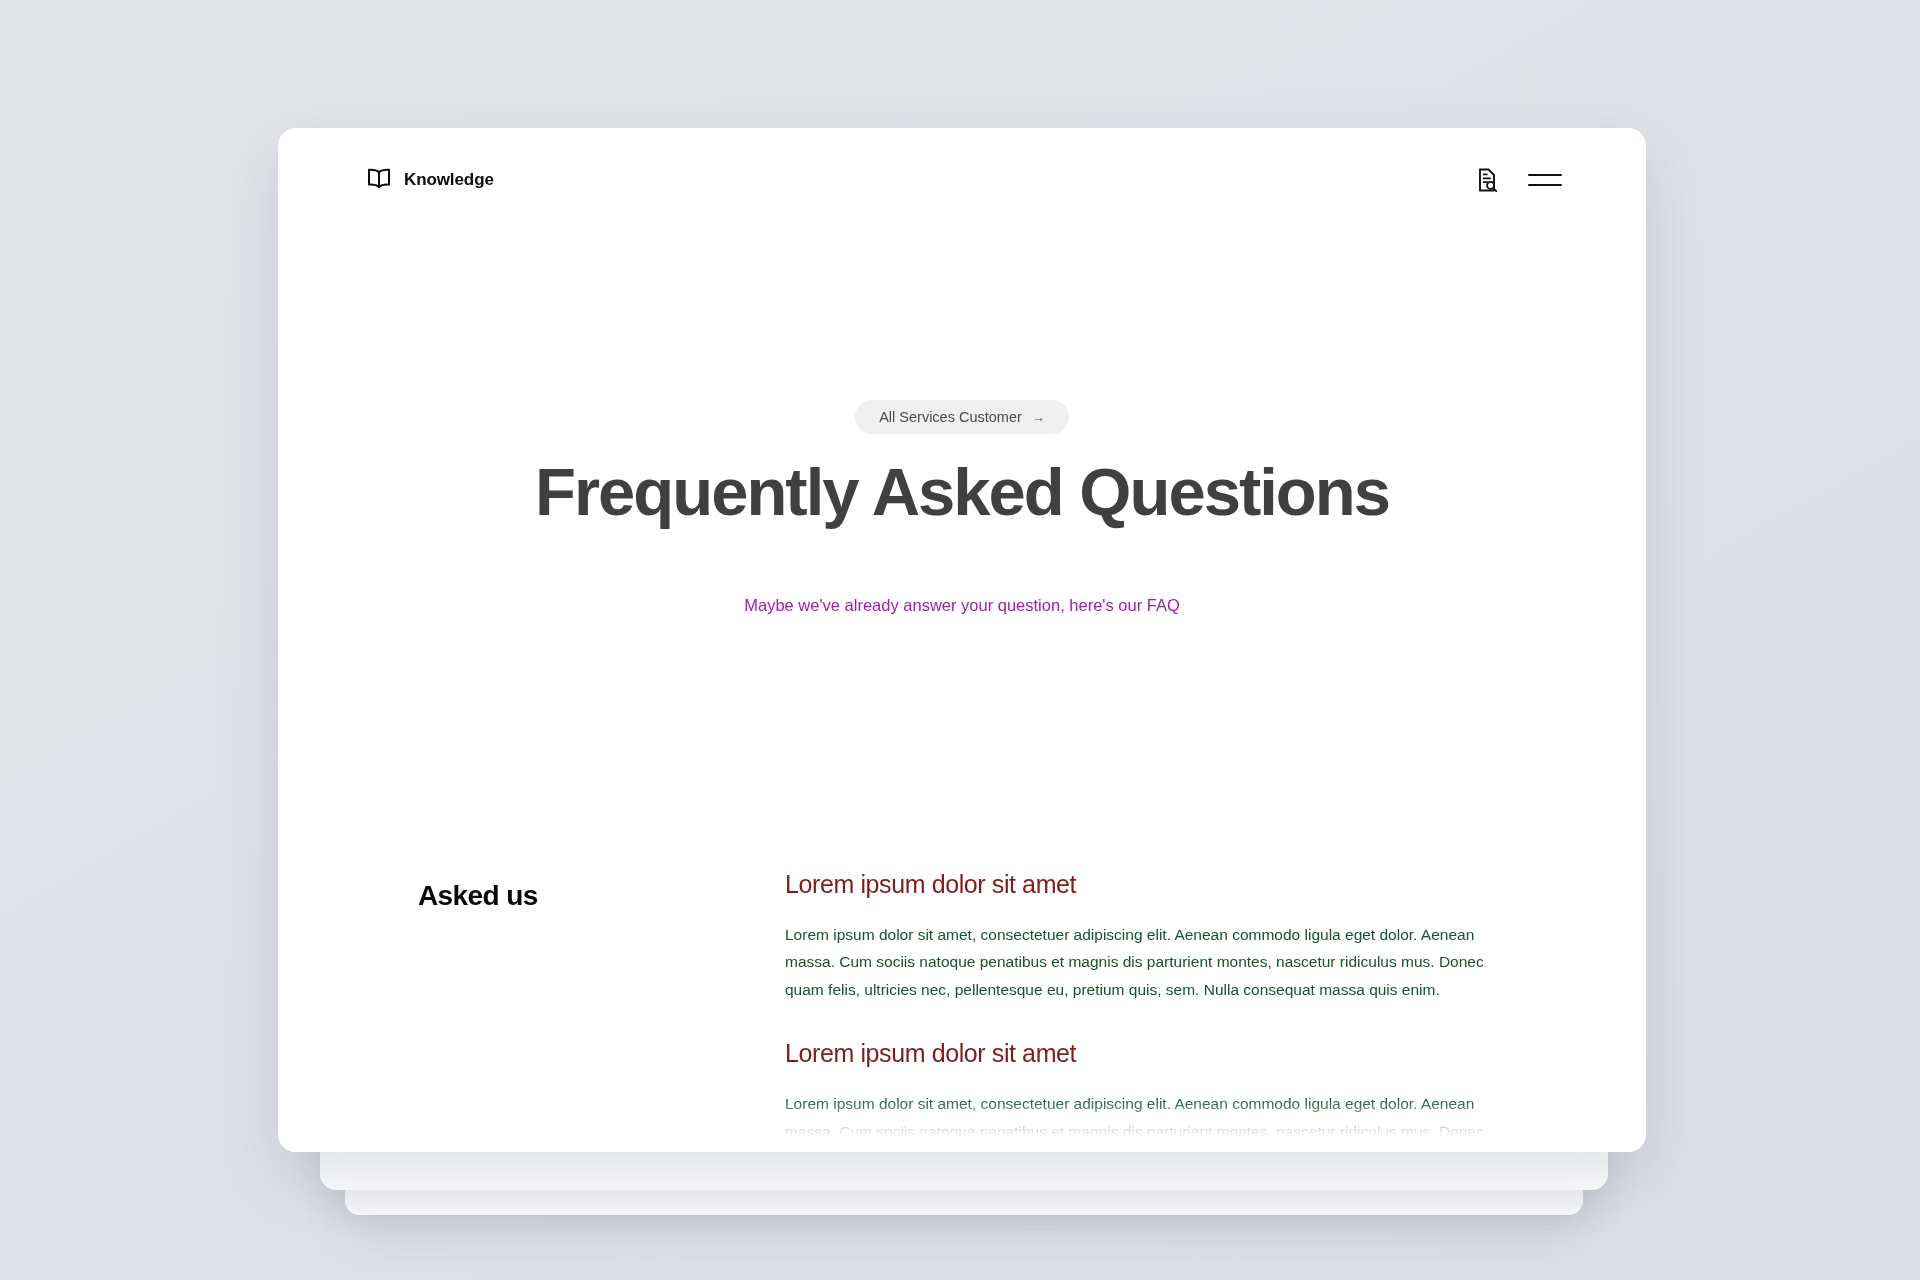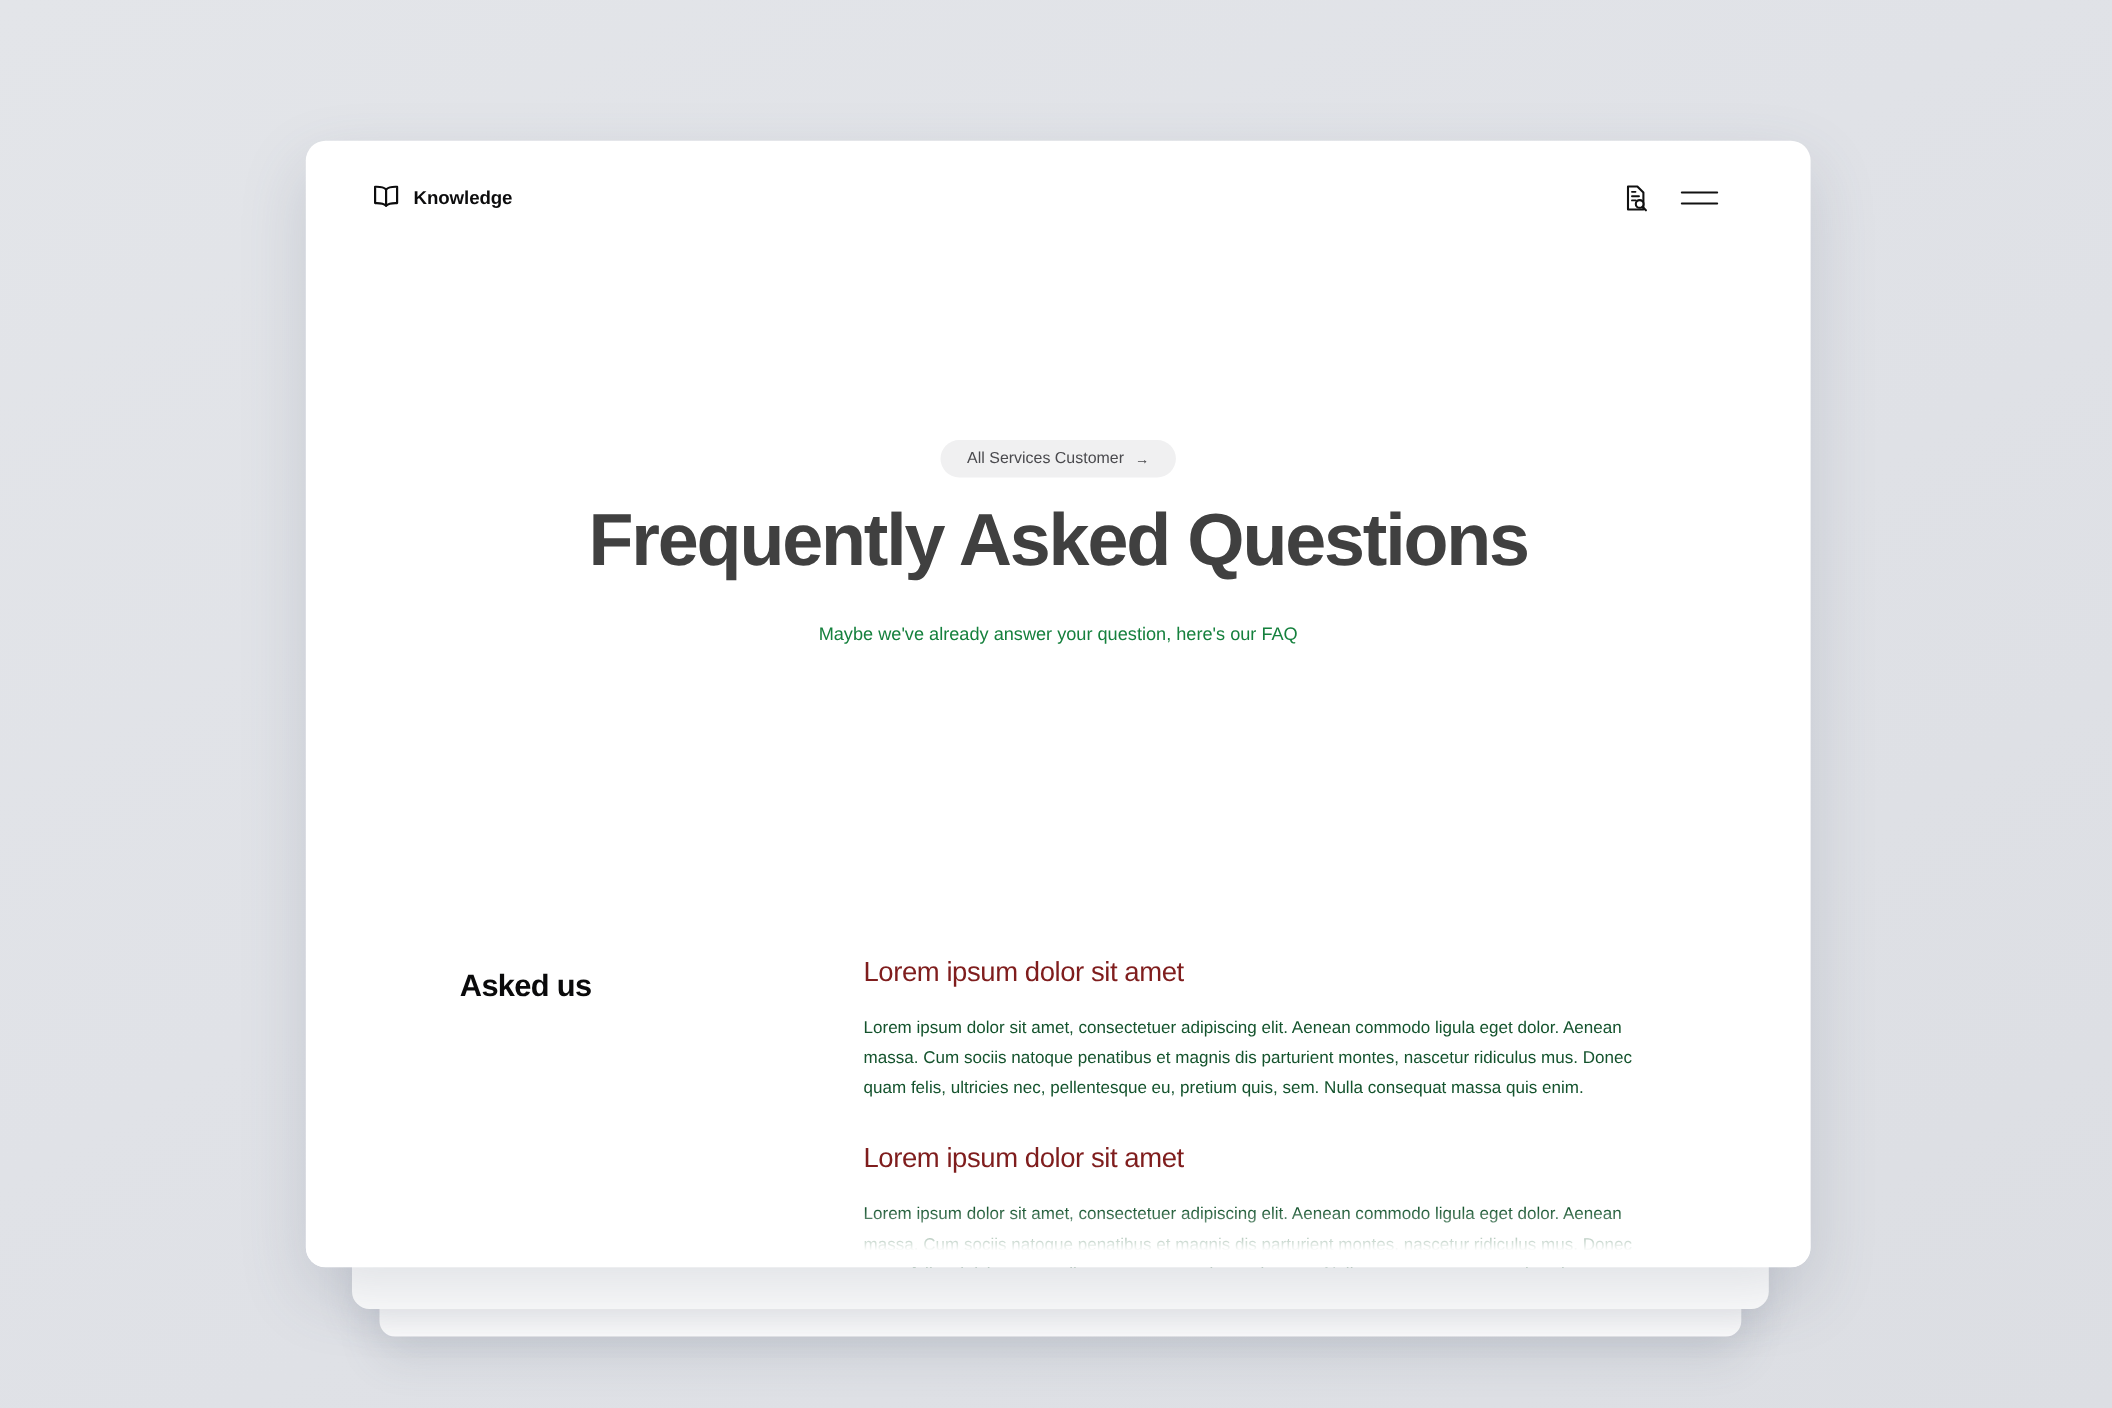--- a/index.html
+++ b/index.html
@@ -53,21 +53,21 @@
 
   
   .site-header {
     position: absolute;
     left: 0; top: 0;
     width: 100%;
     height: 104px;
     display: flex;
     align-items: center;
     justify-content: space-between;
-    padding: 0 84px 0 60px;
+    padding: 0 84px 0 88px;
   }
   .brand {
     display: flex;
     align-items: center;
     gap: 12px;
   }
   .brand-name {
     font-size: 17px;
     font-weight: 700;
     color: #0c0c0d;
@@ -126,23 +126,23 @@
   .pill-arrow { font-size: 13px; color: #4a4a4e; }
   .hero-title {
     margin-top: 22px;
     font-size: 67px;
     line-height: 1.08;
     font-weight: 700;
     letter-spacing: -2px;
     color: #404040;
   }
   .hero-sub {
-    margin-top: 40px;
+    margin-top: 68px;
     font-size: 16.5px;
-    color: #15803d;
+    color: #a21caf;
   }
 
   
   .about {
     position: absolute;
     top: 742px;
     left: 0;
     width: 100%;
     display: flex;
     padding: 0 140px 0 140px;

